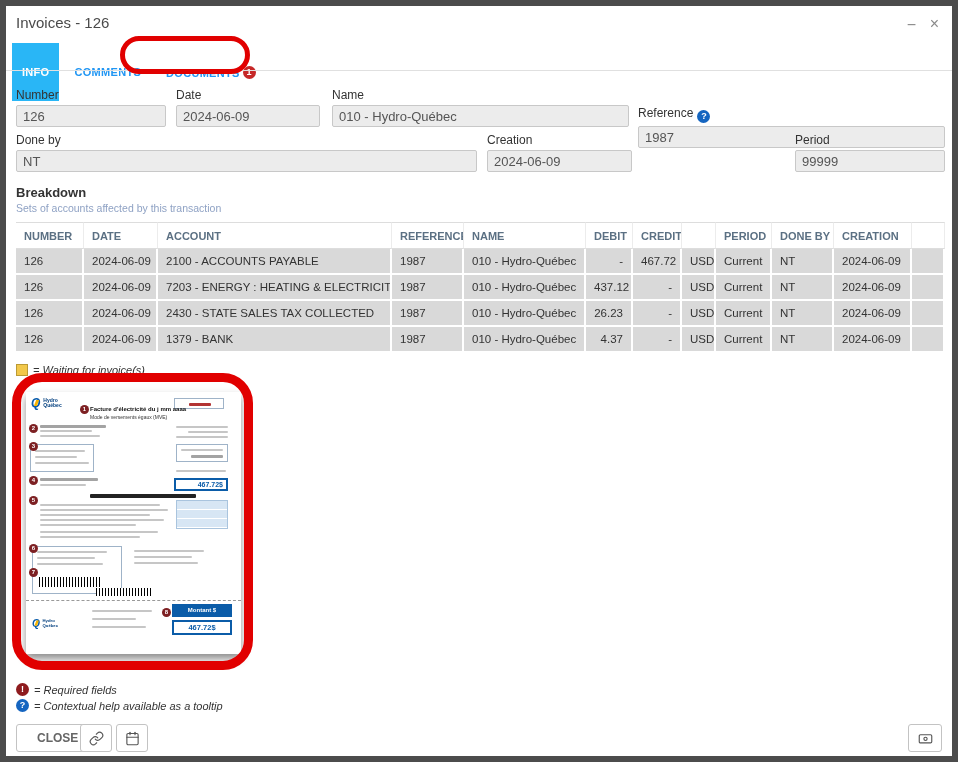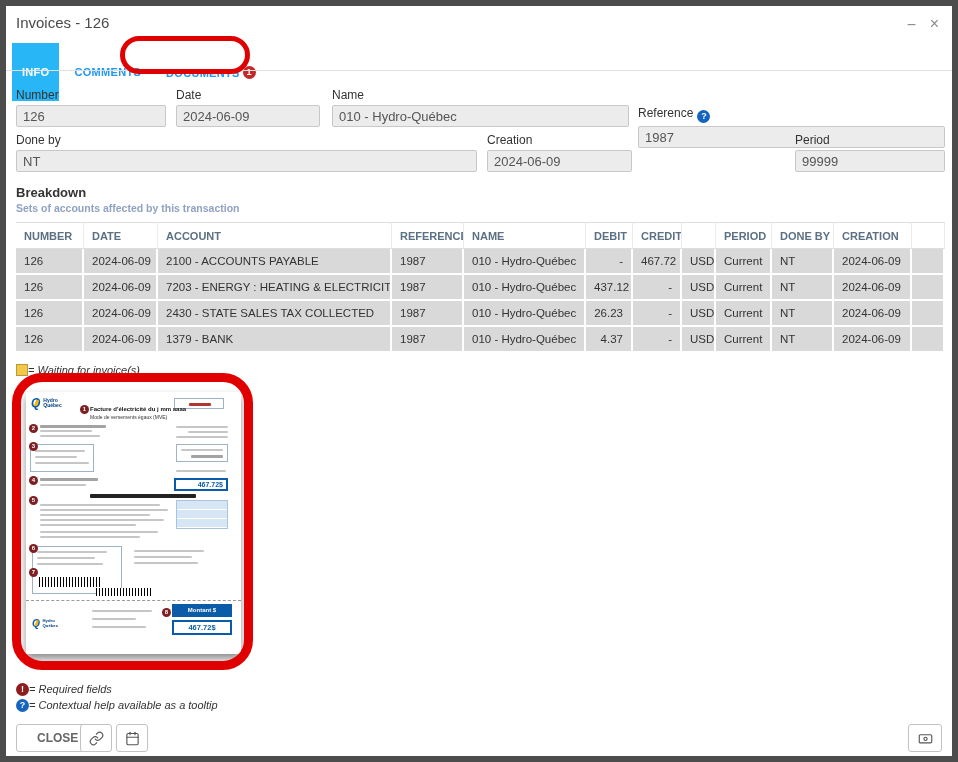--- a/index.html
+++ b/index.html
@@ -20,28 +20,28 @@
   .tabline { left:0; right:0; top:64px; height:1px; background:#e0e0e0; }
 
   
   .field { position:absolute; }
   .lbl { display:block; font-size:12px; color:#333; margin-bottom:3px; white-space:nowrap; }
   .tb { width:100%; height:22px; background:#ececec; border:1px solid #c8c8c8; border-radius:2px; font-family:"Liberation Sans",sans-serif; font-size:13px; color:#555; padding:0 6px; }
   .qicon { display:inline-block; width:13px; height:13px; border-radius:50%; background:#1565c0; color:#fff; font-size:9px; font-weight:700; line-height:13px; text-align:center; margin-left:4px; vertical-align:-2px; }
 
   
   .bd-title { left:10px; top:179px; font-size:13px; font-weight:700; color:#333; }
-  .bd-sub { left:10px; top:196px; font-size:10.5px; color:#8fa2c4;font-weight:bold; }
+  .bd-sub { left:10px; top:196px; font-size:10.5px; color:#8fa2c4; }
   .grid { left:10px; top:216px; width:929px; border-collapse:separate; border-spacing:0; table-layout:fixed; }
   .grid th { background:#fff; color:#5b7083; font-size:11px; font-weight:700; text-align:left; padding:7px 8px 6px; border-top:1px solid #ddd; border-bottom:1px solid #ddd; border-right:1px solid #ececec; white-space:nowrap; overflow:hidden; }
   .grid td { background:#d9d9d9; color:#333; font-size:11.5px; padding:6px 8px; border-bottom:2px solid #fff; border-right:2px solid #fff; white-space:nowrap; overflow:hidden; }
   .grid .num { text-align:right; }
 
   
-  .legend { font-size:11px; color:#333; font-style:italic; display:flex; align-items:flex-start; }
+  .legend { font-size:11px; color:#333; font-style:italic; display:flex; align-items:center; gap:5px; }
   .sq-yellow { width:12px; height:12px; background:#f2c84b; border:1px solid #bb9a35; display:inline-block; font-style:normal; }
   .circ { width:13px; height:13px; border-radius:50%; color:#fff; font-size:9px; font-weight:700; line-height:13px; text-align:center; font-style:normal; flex:0 0 13px; }
   .circ.red { background:#8e1b1e; }
   .circ.blue { background:#1565c0; }
 
   
   .annot { position:absolute; border:5px solid #e10000; pointer-events:none; z-index:40; }
   .annot.a1 { left:114px; top:30px; width:130px; height:38px; border-radius:19px; }
   .annot.a2 { left:6px; top:367px; width:241px; height:297px; border-width:9px; border-radius:30px; }
 

